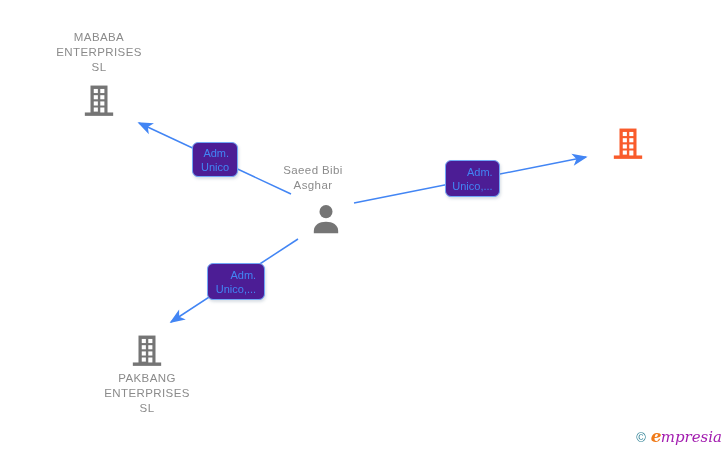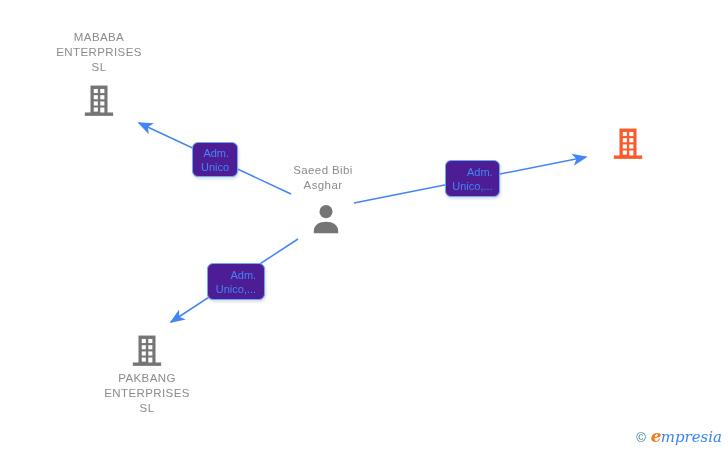--- a/index.html
+++ b/index.html
@@ -64,21 +64,21 @@
     margin-right: 5px;
   }
   .logo .logo-e {
     color: #f07a18;
     font-family: "DejaVu Serif", serif;
     font-style: italic;
     font-weight: bold;
     font-size: 17px;
   }
   .logo .logo-rest {
-    color: #3b82f6;
+    color: #a21caf;
     font-family: "DejaVu Serif", serif;
     font-style: italic;
     font-size: 15px;
     margin-left: -1px;
   }
 </style>
 </head>
 <body>
 
 <div class="canvas">
@@ -144,21 +144,21 @@
         <rect x="12.9" y="13.0" width="2.9" height="2.9"></rect>
         <rect x="8.3" y="17.3" width="2.9" height="2.9"></rect>
         <rect x="12.9" y="17.3" width="2.9" height="3.5"></rect>
       </g>
     </svg>
   </div>
   <div class="node-label" style="left:147px; top:371px;">PAKBANG
 ENTERPRISES
 SL</div>
 
-  <div class="node-label" style="left:323px; top:163px;">Saeed Bibi
+  <div class="node-label" style="left:313px; top:163px;">Saeed Bibi
 Asghar</div>
   <div class="node-icon" style="left:309px; top:202px;">
     <svg viewBox="0 0 24 24" fill="currentColor">
       <circle cx="12" cy="6.8" r="4.6"></circle>
       <path d="M3.4 22v-1.5c0-4.2 3.9-6.5 8.6-6.5s8.6 2.3 8.6 6.5V22z"></path>
     </svg>
   </div>
 
   <div class="edge-box" style="left:192px; top:142px; width:46px; height:35px;">Adm.
 Unico</div>

